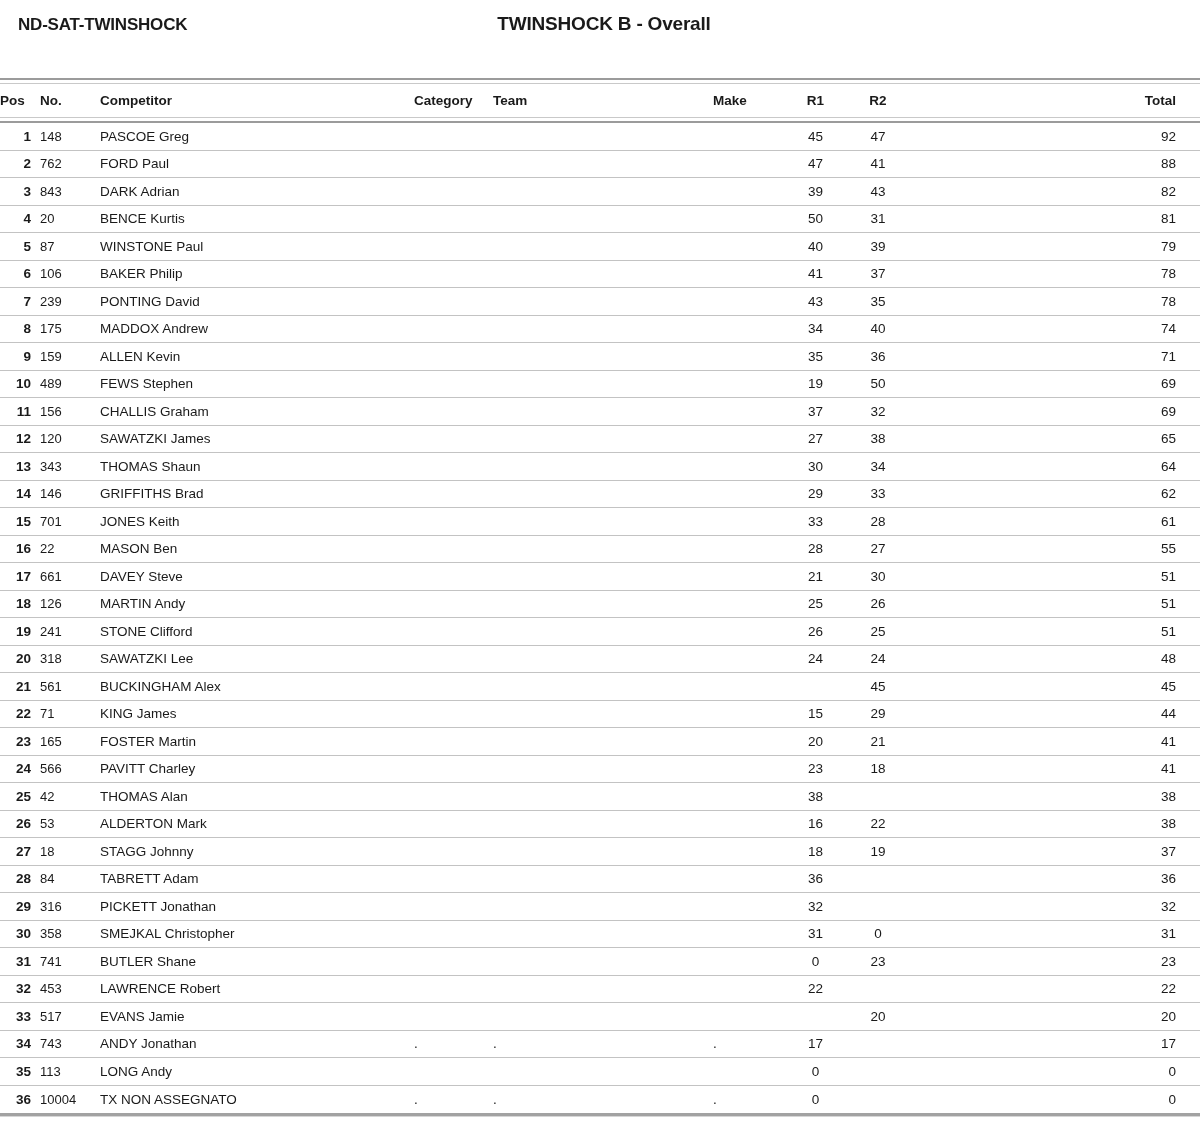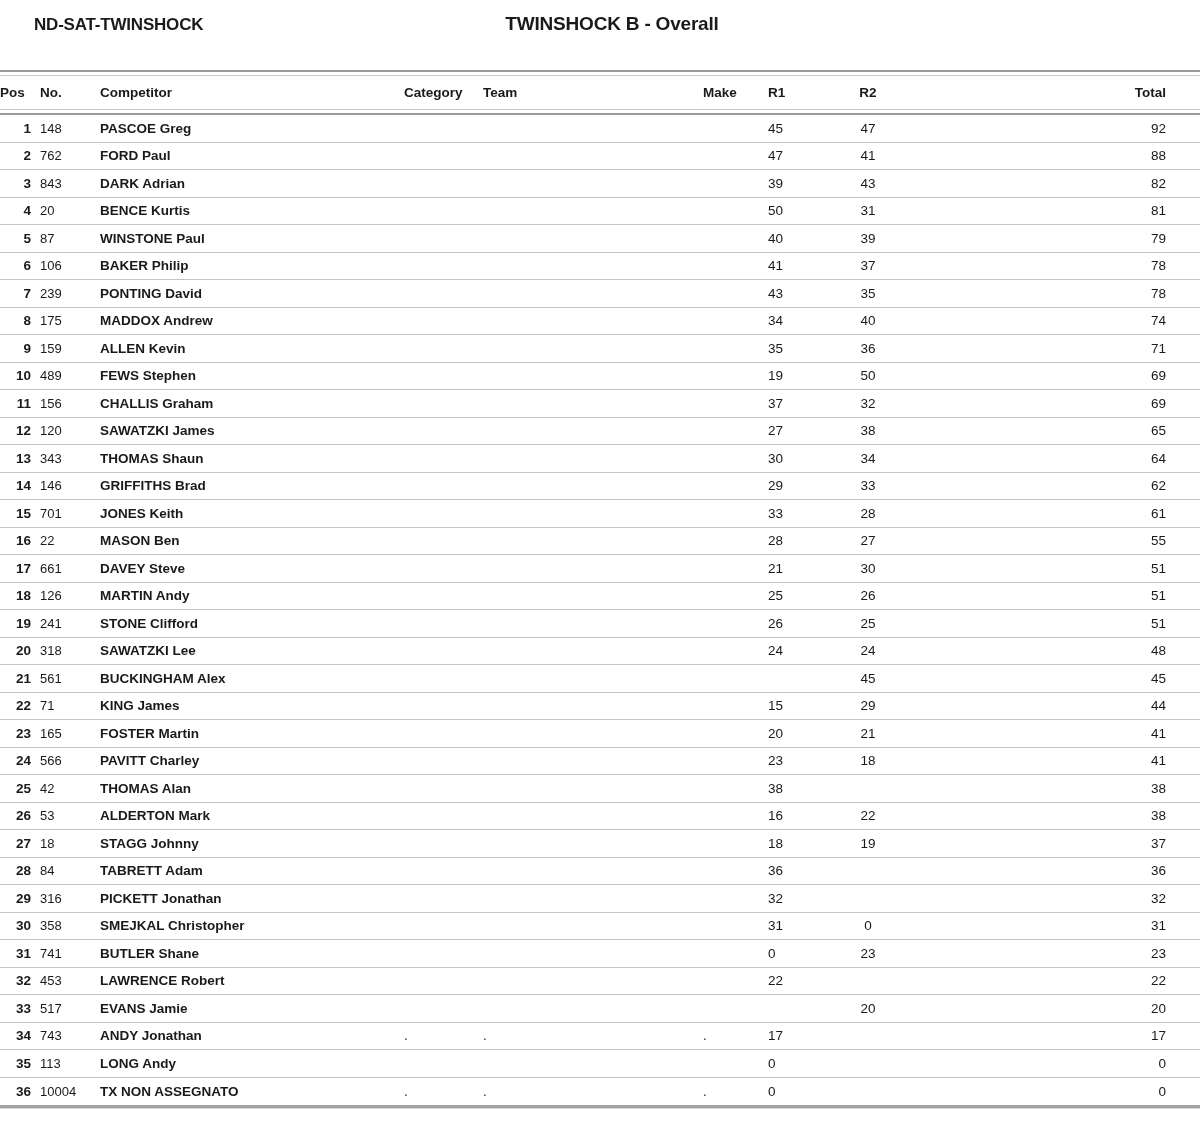--- a/index.html
+++ b/index.html
@@ -7,21 +7,21 @@
     background: #ffffff;
     width: 1200px;
     height: 1133px;
     font-family: "Liberation Sans", "DejaVu Sans", sans-serif;
     color: #1a1a1a;
     overflow: hidden;
   }
   .page { width: 1200px; height: 1133px; background: #fff; }
 
   
-  .titlebar { position: relative; height: 70px; margin-left: 16px; }
+  .titlebar { position: relative; height: 78px; }
   .title-left {
     position: absolute; left: 18px; top: 15px;
     font-size: 17px; font-weight: bold; letter-spacing: -0.2px;
     white-space: nowrap;
   }
   .title-center {
     position: absolute; left: 8px; right: 0; top: 13px;
     text-align: center;
     font-size: 19px; font-weight: bold; letter-spacing: -0.2px;
     white-space: nowrap;
@@ -32,25 +32,25 @@
   .rule-thick { height: 2px; background: #9b9b9b; }
   .rule-gap   { height: 3px; background: #ffffff; }
   .rule-thin  { height: 1px; background: #c9c9c9; }
 
   
   .row { display: flex; width: 1200px; white-space: nowrap; }
   .cell { flex: none; overflow: visible; }
 
   .c-pos   { width: 40px;  text-align: right; padding-right: 9px;  font-weight: bold; }
   .c-no    { width: 37px;  text-align: left; font-size: 13px; }
-  .c-competitor { width: 325px; padding-left: 23px; font-weight: bold; }
-  .c-category   { width: 76px;  padding-left: 2px; }
+  .c-competitor { width: 325px; padding-left: 23px; font-weight: normal; }
+  .c-category   { width: 76px;  padding-left: 2px; margin-left: 10px; }
   .c-team       { width: 222px; padding-left: 5px; }
   .c-make       { width: 68px;  padding-left: 3px; }
-  .c-r1    { width: 75px;  text-align: left; }
+  .c-r1    { width: 75px;  text-align: center; }
   .c-r2    { width: 50px;  text-align: center; }
   .c-total { width: 273px; text-align: right; font-weight: normal; }
 
   
   .thead {
     height: 33px; align-items: center;
     font-size: 13.5px; font-weight: bold;
   }
   .thead .cell { font-weight: bold; font-size: 13.5px; }
   .thead .c-pos { text-align: left; padding-right: 0; }

